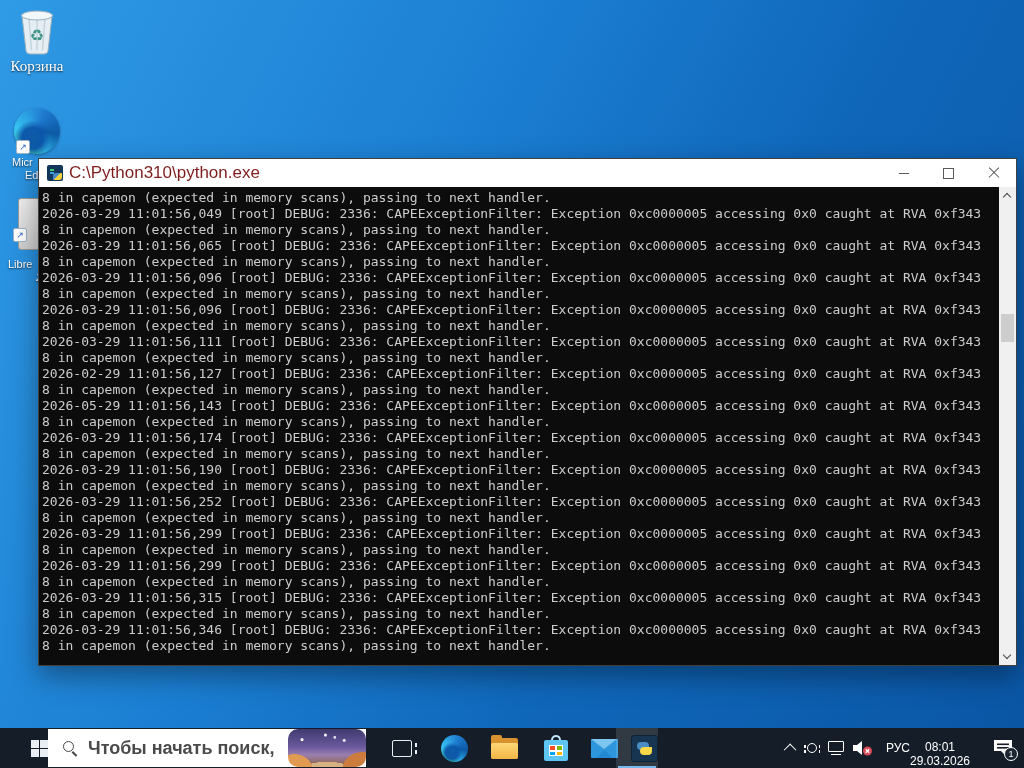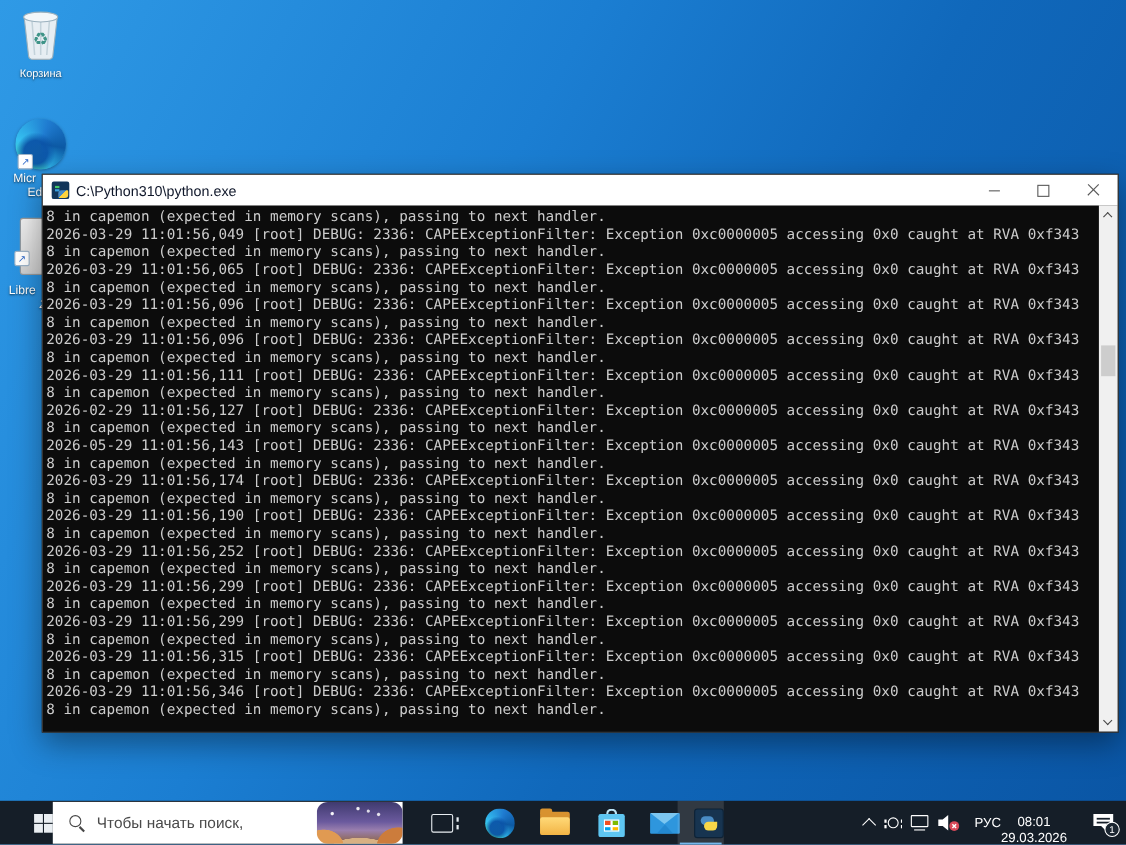--- a/index.html
+++ b/index.html
@@ -4,21 +4,21 @@
 <style>
   * { margin:0; padding:0; box-sizing:border-box; }
   html,body { width:1024px; height:768px; overflow:hidden; }
   body { font-family:"Liberation Sans", sans-serif; }
 
   .screen { position:relative; width:1024px; height:768px; overflow:hidden;
     background:linear-gradient(118deg,#2f9ae6 0%,#1b7ed2 38%,#1068bb 62%,#0a55a4 100%); }
 
   
   .dicon { position:absolute; width:58px; text-align:center; color:#fff; z-index:1; cursor:default; }
-  .dicon .dlabel { font-size:10px; line-height:13px; text-shadow:0 1px 2px rgba(0,0,0,.75); }
+  .dicon .dlabel { font-size:15px; line-height:13px; text-shadow:0 1px 2px rgba(0,0,0,.75);font-family:Liberation Serif, serif; }
   .dicon-recycle { left:8px; top:8px; }
   .dicon-edge { left:8px; top:104px; height:82px; }
   .edge-logo { width:46px; height:46px; border-radius:50%; margin:4px auto 0;
     background:
       radial-gradient(circle at 40% 66%, rgba(11,84,168,.95) 0 26%, rgba(11,84,168,0) 44%),
       conic-gradient(from 200deg, #45d39a, #35c1f1 22%, #1f7bd0 50%, #0c59a4 72%, #2aa8e0 88%, #45d39a);
     box-shadow:0 1px 3px rgba(0,0,0,.35); }
   .sc-badge { position:absolute; width:14px; height:14px; background:#fff; border:1px solid #9db3c8;
     border-radius:2px; font-size:9px; line-height:12px; color:#2a66c8; text-align:center; }
   .dicon-edge .sc-badge { left:8px; top:36px; }
@@ -30,21 +30,21 @@
 
   
   .window { position:absolute; left:38px; top:158px; width:979px; height:508px; z-index:5;
     background:#0c0c0c; border:1px solid #404040; box-shadow:0 10px 26px rgba(0,0,0,.38); }
   .titlebar { height:28px; background:#ffffff; display:flex; align-items:center; }
   .title-icon { position:relative; width:16px; height:16px; margin:0 6px 0 8px;
     background:#12365a; border-radius:2px; flex:none; }
   .title-icon::before { content:""; position:absolute; left:3px; top:4px; width:4px; height:2px; background:#44c767; box-shadow:0 3px 0 #3aa0e0; }
   .title-icon::after { content:""; position:absolute; right:1px; bottom:1px; width:9px; height:7px;
     background:linear-gradient(135deg,#4a8cc4 45%,#ffd43b 46%); border-radius:3px 1px 3px 1px; }
-  .title-text { font-size:13px; color:#0f172a; white-space:nowrap; }
+  .title-text { font-size:17px; color:#7f1d1d; white-space:nowrap; }
   .win-controls { margin-left:auto; display:flex; height:28px; }
   .ctl { width:45px; height:28px; display:flex; align-items:center; justify-content:center; position:relative; }
   .ctl-min::before { content:""; width:10px; height:1px; background:#5a5a5a; }
   .ctl-max::before { content:""; width:9px; height:9px; border:1px solid #5a5a5a; }
   .ctl-close::before,.ctl-close::after { content:""; position:absolute; width:14px; height:1.3px; background:#5a5a5a; }
   .ctl-close::before { transform:rotate(45deg); }
   .ctl-close::after  { transform:rotate(-45deg); }
 
   .console-body { position:absolute; top:28px; left:0; right:17px; bottom:0; overflow:hidden;
     padding:3px 0 12px 3px; background:#0c0c0c;
@@ -63,21 +63,21 @@
   .tb-item { position:absolute; top:0; height:40px; display:flex; align-items:center; justify-content:flex-end; }
 
   .start { left:0; width:48px; }
   .win-logo { display:grid; grid-template-columns:8px 8px; grid-template-rows:8px 8px; gap:1px; }
   .win-logo span { background:#e9eef2; }
 
   .searchbox { left:48px; top:1px; width:318px; height:38px; background:#fff; display:flex; align-items:center; position:absolute; }
   .mag { position:relative; width:16px; height:16px; margin-left:14px; flex:none; }
   .mag::before { content:""; position:absolute; left:1px; top:1px; width:9px; height:9px; border:1.6px solid #474747; border-radius:50%; }
   .mag::after { content:""; position:absolute; left:11px; top:11px; width:6px; height:1.7px; background:#474747; transform:rotate(45deg); transform-origin:0 0; }
-  .search-input { border:none; outline:none; flex:1; height:100%; font-size:14px; font-family:"Liberation Sans",sans-serif; color:#4c1d95; margin-left:10px; min-width:0; background:transparent; }
+  .search-input { border:none; outline:none; flex:1; height:100%; font-size:18px; font-family:"Liberation Sans",sans-serif; color:#4c1d95; margin-left:10px; min-width:0; background:transparent;font-weight:bold; }
   .search-input::placeholder { color:#4a4a4a; opacity:1; }
   .search-art { flex:none; width:78px; height:38px; border-radius:10px;
     background:
       radial-gradient(circle at 18% 28%, rgba(255,255,255,.95) 1px, transparent 2px),
       radial-gradient(circle at 48% 16%, rgba(255,255,255,.9) 1px, transparent 2px),
       radial-gradient(circle at 72% 30%, rgba(255,255,255,.85) 1px, transparent 2px),
       radial-gradient(circle at 60% 22%, rgba(255,255,255,.8) 1px, transparent 1.8px),
       radial-gradient(ellipse 30px 26px at 8% 108%, #e09a52 60%, transparent 62%),
       radial-gradient(ellipse 32px 28px at 95% 106%, #cc7c3c 60%, transparent 62%),
       radial-gradient(ellipse 44px 16px at 50% 112%, #d8b183 60%, transparent 62%),

